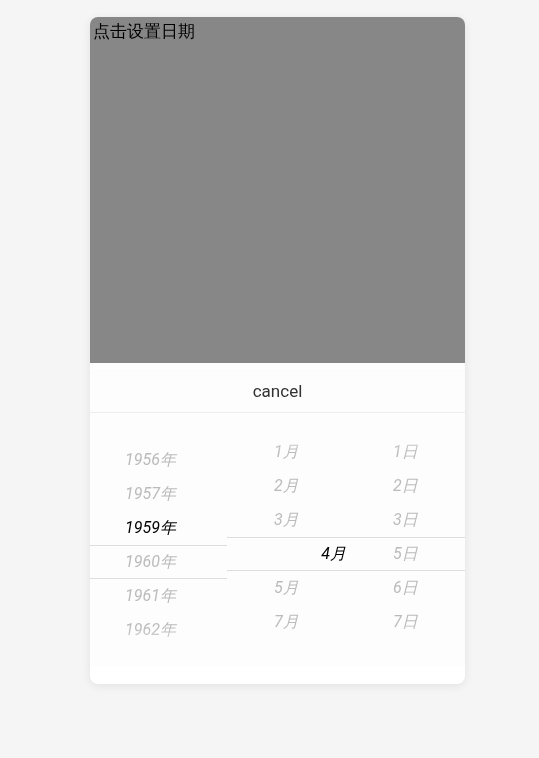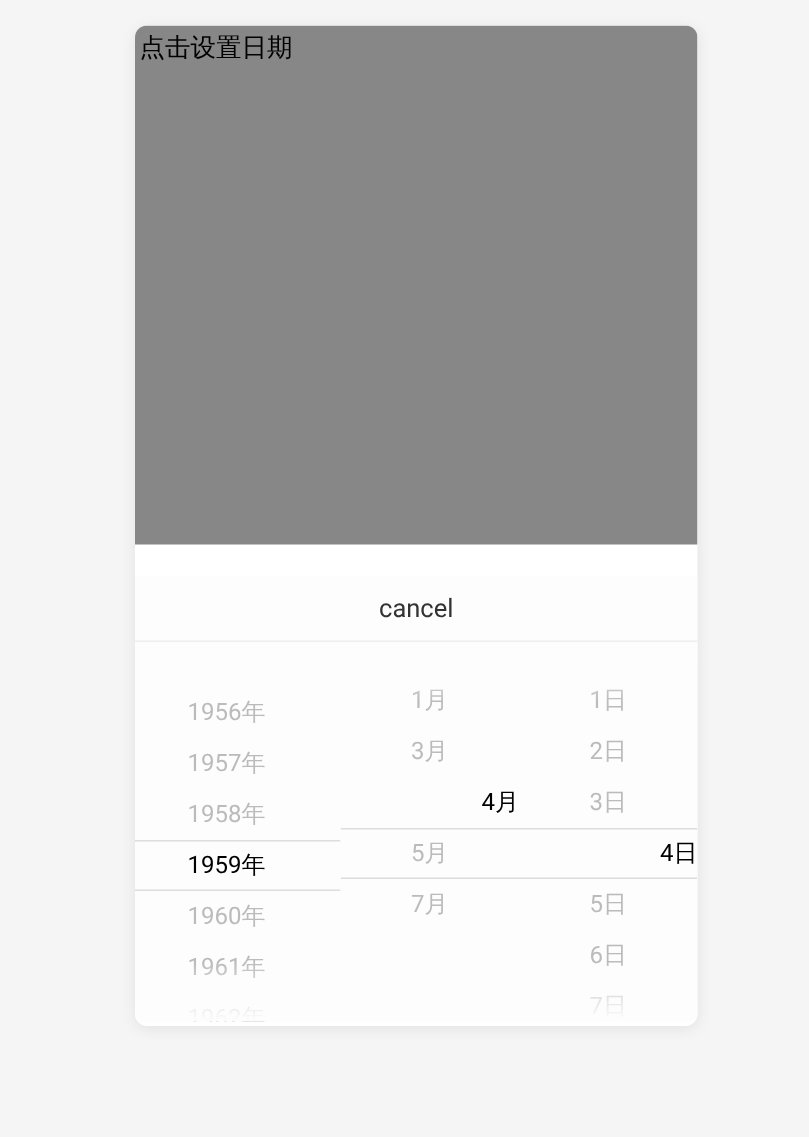--- a/index.html
+++ b/index.html
@@ -45,21 +45,21 @@
       position: absolute;
       left: 141px;
       top: 438px;
       width: 18px;
       height: 18px;
       background: #999;
       border-radius: 50%;
     }
     .picker-container {
       position: absolute;
-      bottom: 3px;
+      bottom: 18px;
       left: 0;
       right: 0;
       height: 297px;
       background: #fdfdfd;
       display: flex;
       flex-direction: column;
     }
     .picker-buttons {
       display: flex;
       height: 44px;
@@ -72,20 +72,21 @@
       justify-content: center;
       font-size: 17px;
       color: #333;
       cursor: pointer;
     }
     .picker-columns {
       flex: 1;
       display: flex;
       position: relative;
       overflow: hidden;
+      font-style: italic;
     }
     .selection-line {
       position: absolute;
       left: 0;
       right: 0;
       height: 34px;
       border-top: 1px solid #ddd;
       border-bottom: 1px solid #ddd;
       pointer-events: none;
     }
@@ -169,46 +170,45 @@
     </div>
     <div class="picker-columns">
       <div class="fade-mask-top"></div>
       <div class="fade-mask-bottom"></div>
 
       <div class="picker-col picker-col-year year-col">
         <div class="selection-line selection-line-year"></div>
         <div class="picker-items-year">
           <div class="picker-item">1956年</div>
           <div class="picker-item">1957年</div>
-          <div class="picker-item">1958年</div>
           <div class="picker-item selected">1959年</div>
           <div class="picker-item">1960年</div>
           <div class="picker-item">1961年</div>
           <div class="picker-item">1962年</div>
         </div>
       </div>
 
       <div class="picker-col">
         <div class="selection-line selection-line-md"></div>
         <div class="picker-items-md">
           <div class="picker-item">1月</div>
+          <div class="picker-item">2月</div>
           <div class="picker-item">3月</div>
           <div class="picker-item selected">4月</div>
           <div class="picker-item">5月</div>
           <div class="picker-item">7月</div>
         </div>
       </div>
 
       <div class="picker-col">
         <div class="selection-line selection-line-md"></div>
         <div class="picker-items-md">
           <div class="picker-item">1日</div>
           <div class="picker-item">2日</div>
           <div class="picker-item">3日</div>
-          <div class="picker-item selected">4日</div>
           <div class="picker-item">5日</div>
           <div class="picker-item">6日</div>
           <div class="picker-item">7日</div>
         </div>
       </div>
 
     </div>
   </div>
 </div>
 

